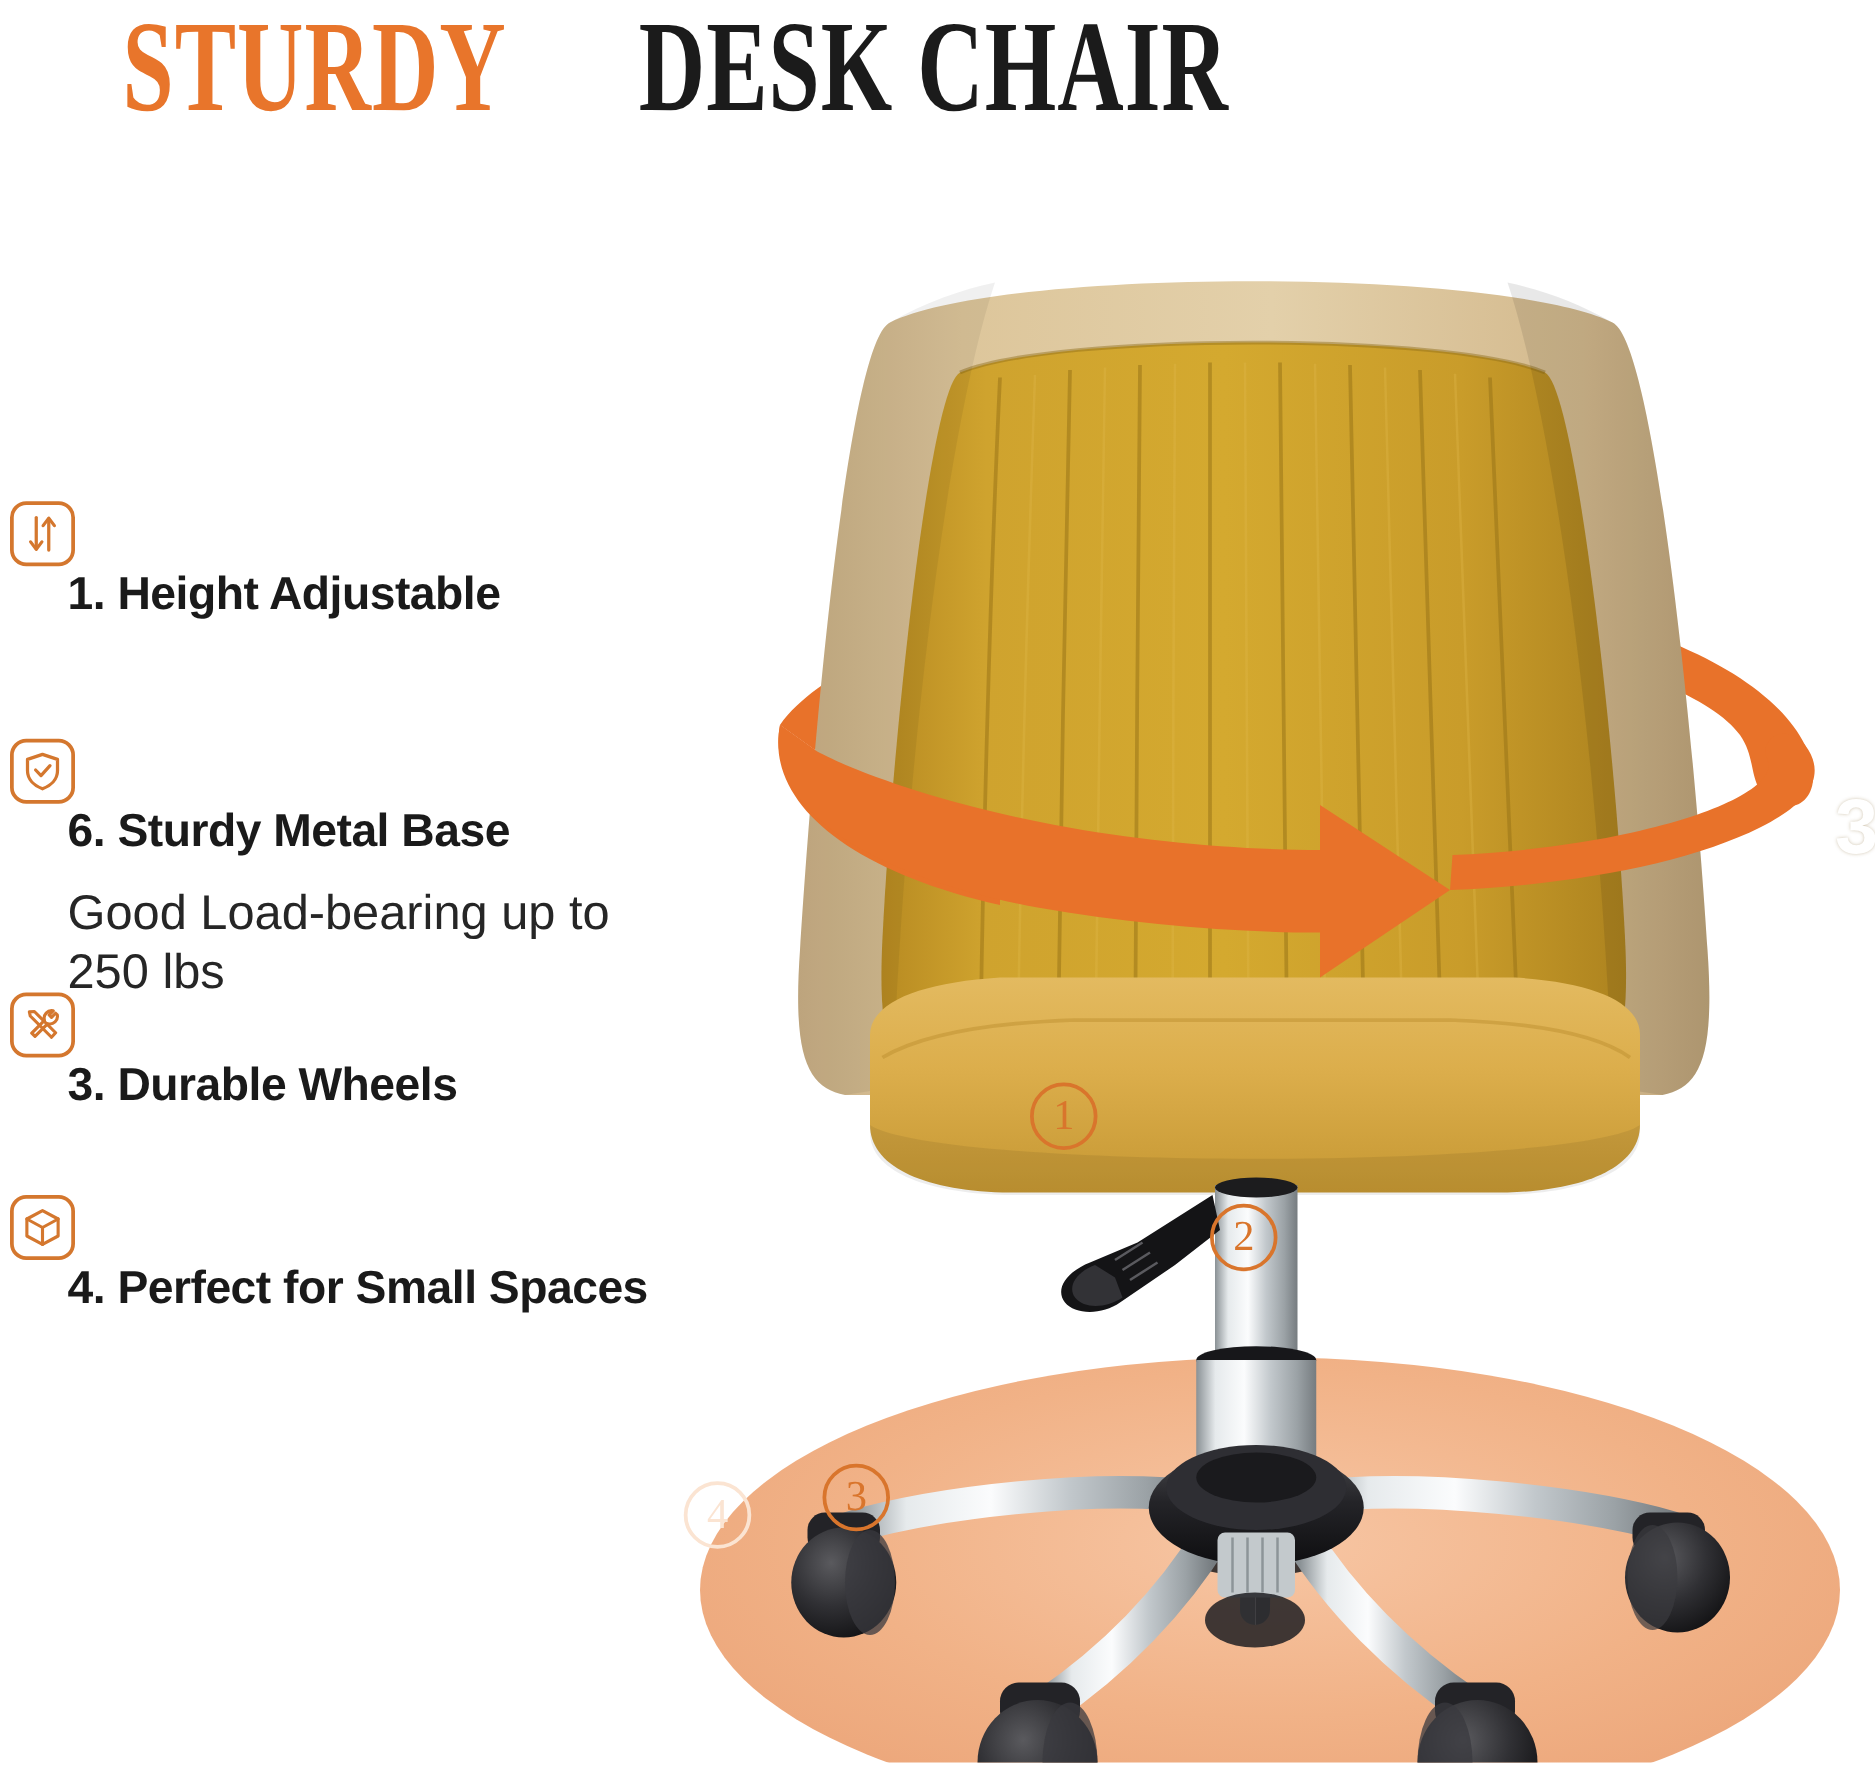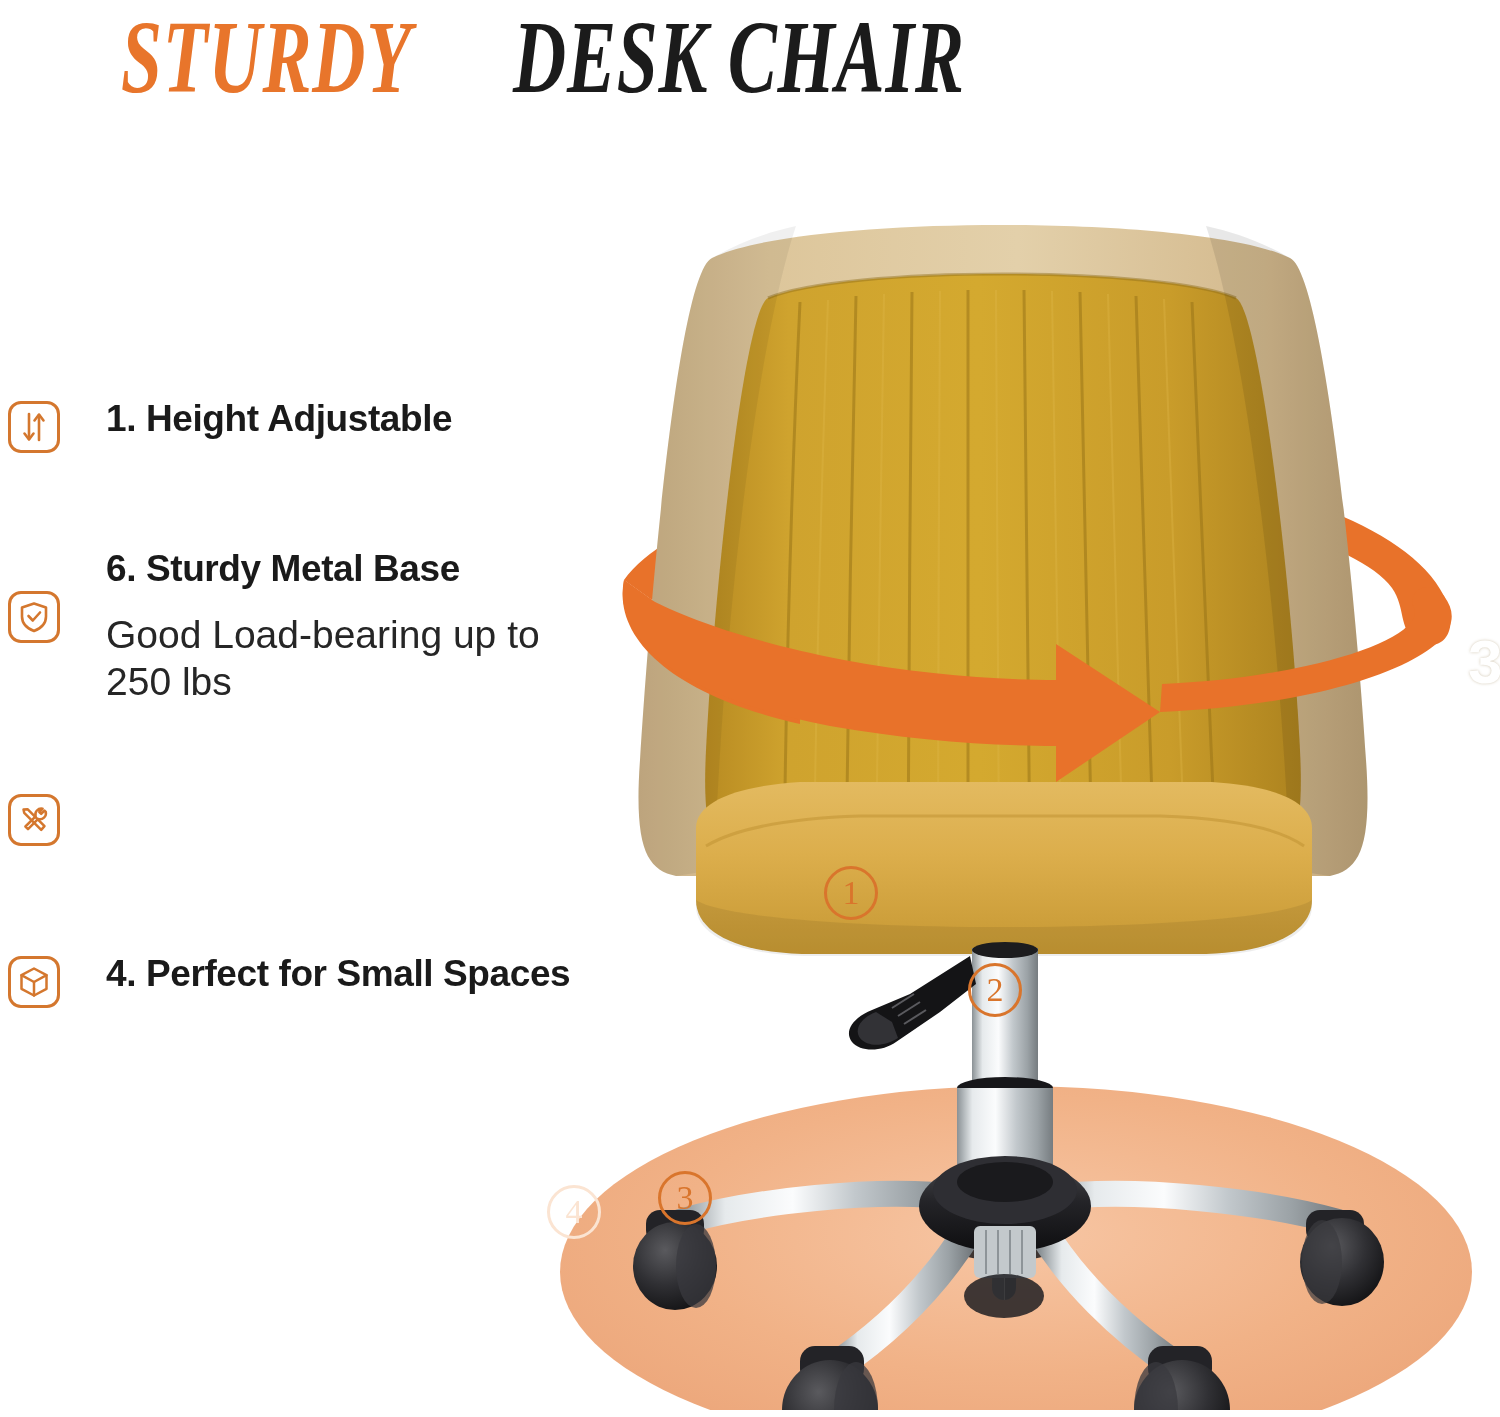--- a/index.html
+++ b/index.html
@@ -6,41 +6,40 @@
   html, body { background: #ffffff; }
   body {
     width: 1500px; height: 1417px;
     font-family: "Liberation Sans", sans-serif;
     position: relative; overflow: hidden;
   }
 
   
   #title-bar {
     position: absolute; left: 0; top: 0; width: 1199px; height: 95px;
-    display: flex; align-items: flex-end; justify-content: center;
+    display: flex; align-items: center; justify-content: center;
     white-space: nowrap;
-    font-style: italic;
   }
   .title-word {
     font-family: "Liberation Serif", "DejaVu Serif", serif;
     font-size: 92px; font-weight: 700;
     letter-spacing: 1px;
     line-height: 0.95;
     transform: scaleX(0.80) scaleY(1.13);
     transform-origin: left top;
     display: inline-block;
   }
   #title-sturdy { color: #E8752B; margin-right: 28px; }
   #title-rest   { color: #1b1b1b; }
 
   
   #feature-list {
     position: absolute; left: 0; top: 375px; width: 700px;
   }
-  .feature-row { position: absolute; display: flex; align-items: flex-start; }
+  .feature-row { position: absolute; display: flex; align-items: flex-start; flex-direction: column; }
   #feature-row-0 { top: 22px;  left: 8px; }
   #feature-row-1 { top: 172px; left: 8px; }
   #feature-row-2 { top: 415px; left: 8px; }
   #feature-row-3 { top: 577px; left: 8px; }
 
   .feature-icon {
     width: 52px; height: 52px; flex: 0 0 52px;
     border: 3px solid #D4772E; border-radius: 13px;
     display: flex; align-items: center; justify-content: center;
     margin-top: 4px;
@@ -130,20 +129,23 @@
   </div>
 
   <div class="feature-row" id="feature-row-2">
     <div class="feature-icon">
       <svg width="34" height="34" viewBox="0 0 34 34">
         <g stroke="#D4772E" stroke-width="2.5" fill="none" stroke-linecap="round" stroke-linejoin="round">
           <path d="M6.5 6.5 L10.5 6.2 L27.5 23.2 L24.2 26.8 L7.2 9.8 Z"></path>
           <path d="M27.5 7.6 L24.2 10.9 L22.3 9.0 L25.6 5.7 A6 6 0 0 0 18.6 13.3 L8.4 23.5 L11.0 26.1 L21.2 15.9 A6 6 0 0 0 28.8 8.9 Z"></path>
         </g>
       </svg>
+    </div>
+    <div class="feature-text">
+      <div class="feature-title">3. Durable Wheels</div>
     </div>
   </div>
 
   <div class="feature-row" id="feature-row-3">
     <div class="feature-icon">
       <svg width="34" height="34" viewBox="0 0 34 34">
         <g stroke="#D4772E" stroke-width="2.5" fill="none" stroke-linecap="round" stroke-linejoin="round">
           <polygon points="17,3.5 29.5,10.2 29.5,23.8 17,30.5 4.5,23.8 4.5,10.2"></polygon>
           <polyline points="4.5,10.2 17,17 29.5,10.2"></polyline>
           <line x1="17" y1="17" x2="17" y2="30.5"></line>

